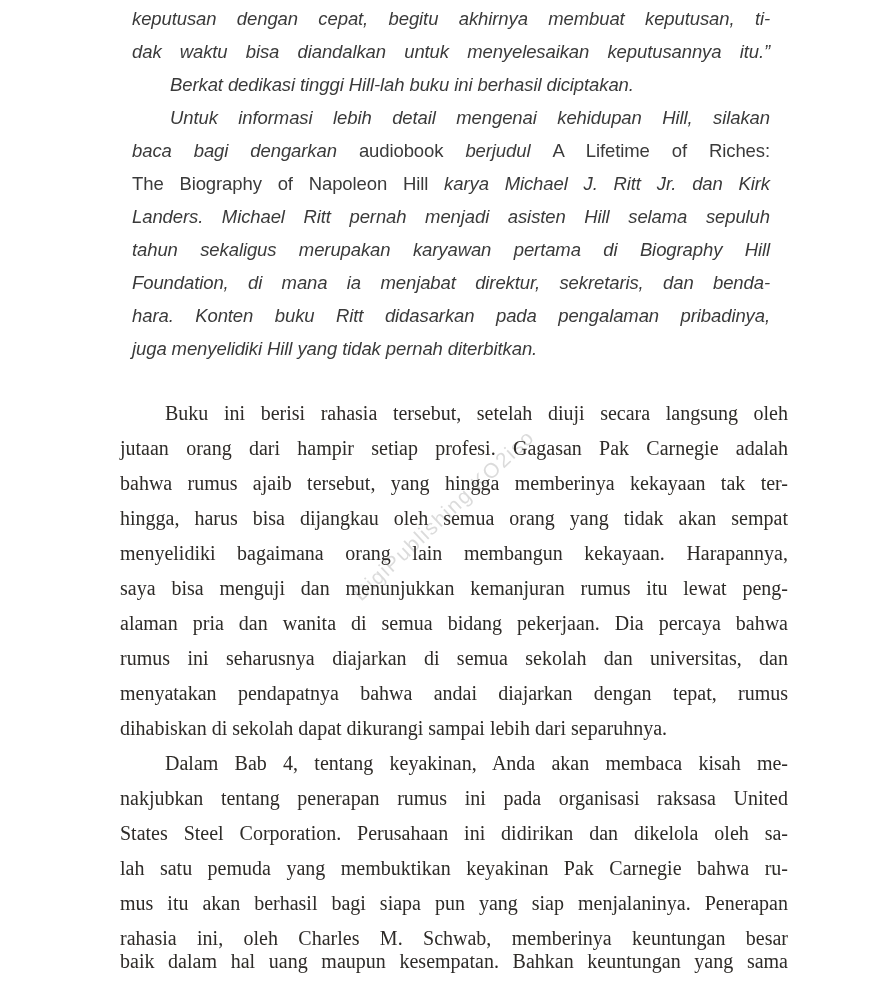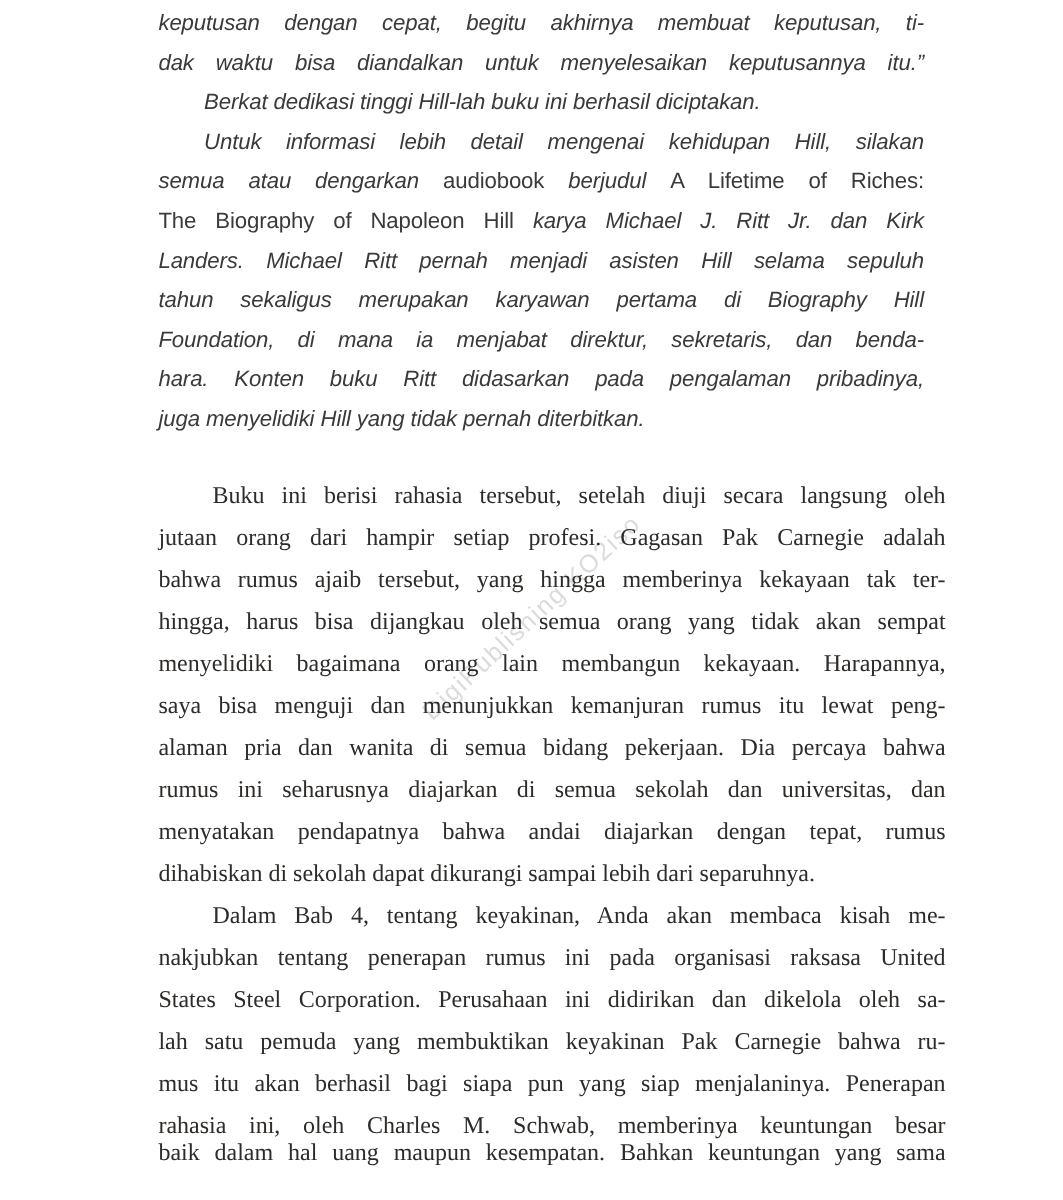--- a/index.html
+++ b/index.html
@@ -25,21 +25,21 @@
   .rm{font-style:normal;}
 
   
   .bodytext{
     position:absolute;left:120px;top:396px;width:668px;
     font-family:"Liberation Serif","DejaVu Serif",serif;
     font-size:20px;line-height:35px;
     color:#2e2b28;
     z-index:1;
   }
-  .bline{text-align:justify;text-align-last:justify;margin-left:12px;}
+  .bline{text-align:justify;text-align-last:justify;}
   .bline.noj{text-align-last:left;}
   .bline.ind{text-indent:45px;}
   .bline.clipped{margin-top:-12px;}
 
   
   .watermark{
     position:absolute;left:348px;top:588px;
     transform:rotate(-43deg);transform-origin:0 0;
     font-family:"Liberation Sans","DejaVu Sans",sans-serif;
     font-size:21px;letter-spacing:1.5px;
@@ -52,21 +52,21 @@
 <body>
 
 <div class="page">
   <div class="watermark">DigiPublishing KO2iso</div>
 
   <section class="quote" id="quote-block">
       <div class="qline"><span class="it">keputusan dengan cepat, begitu akhirnya membuat keputusan, ti-</span></div>
       <div class="qline"><span class="it">dak waktu bisa diandalkan untuk menyelesaikan keputusannya itu.”</span></div>
       <div class="qline ind noj"><span class="it">Berkat dedikasi tinggi Hill-lah buku ini berhasil diciptakan.</span></div>
       <div class="qline ind"><span class="it">Untuk informasi lebih detail mengenai kehidupan Hill, silakan</span></div>
-      <div class="qline"><span class="it">semua atau dengarkan </span><span class="rm">audiobook </span><span class="it">berjudul </span><span class="rm">A Lifetime of Riches:</span></div>
+      <div class="qline"><span class="it">baca bagi dengarkan </span><span class="rm">audiobook </span><span class="it">berjudul </span><span class="rm">A Lifetime of Riches:</span></div>
       <div class="qline"><span class="rm">The Biography of Napoleon Hill </span><span class="it">karya Michael J. Ritt Jr. dan Kirk</span></div>
       <div class="qline"><span class="it">Landers. Michael Ritt pernah menjadi asisten Hill selama sepuluh</span></div>
       <div class="qline"><span class="it">tahun sekaligus merupakan karyawan pertama di Biography Hill</span></div>
       <div class="qline"><span class="it">Foundation, di mana ia menjabat direktur, sekretaris, dan benda-</span></div>
       <div class="qline"><span class="it">hara. Konten buku Ritt didasarkan pada pengalaman pribadinya,</span></div>
       <div class="qline noj"><span class="it">juga menyelidiki Hill yang tidak pernah diterbitkan.</span></div>
     </section>
 
   <section class="bodytext" id="body-block">
       <div>

